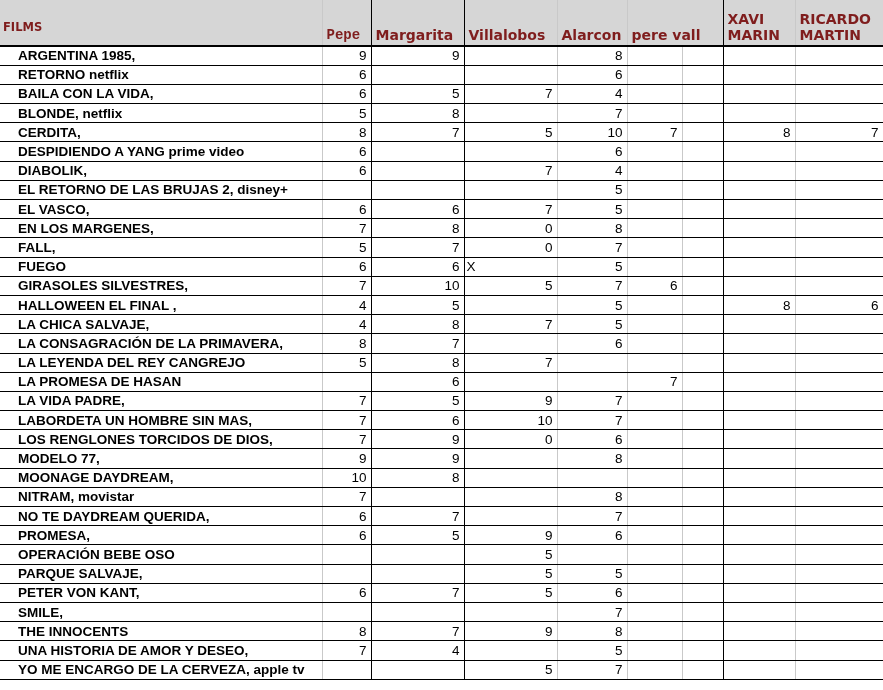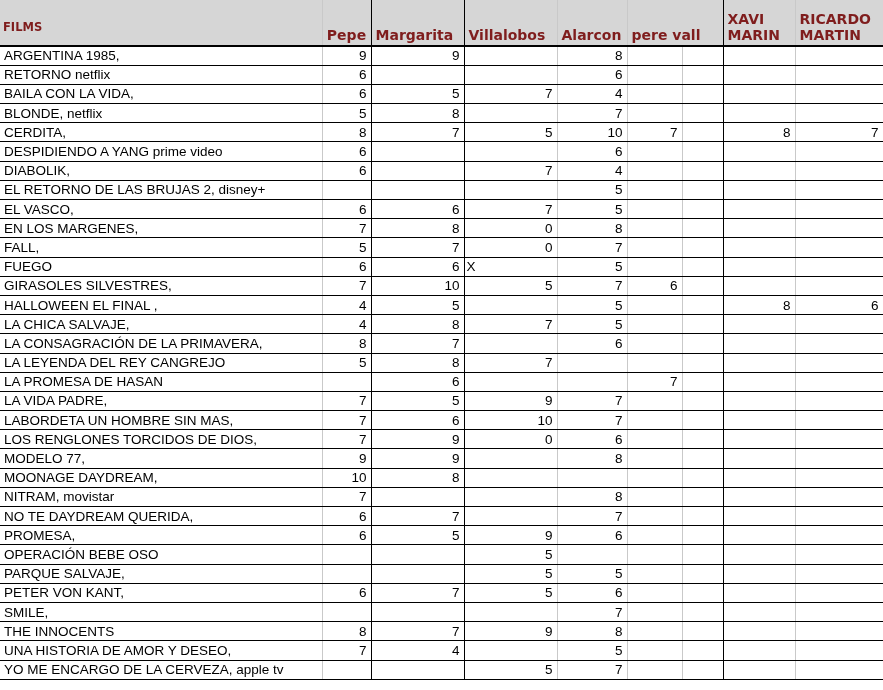--- a/index.html
+++ b/index.html
@@ -34,35 +34,35 @@
     font-size: 14px;
     text-align: left;
     vertical-align: bottom;
     height: 35px;
     padding: 0 2px 2px 4px;
     border-bottom: 2px solid #000;
     line-height: 16px;
     overflow: hidden;
   }
   thead th.h-films { font-size: 11.5px; padding-left: 3px; padding-bottom: 10px; }
-  thead th.h-right { text-align: center; padding-right: 4px; }
+  thead th.h-right { text-align: left; padding-right: 4px; font-family: Liberation Mono, monospace; }
   thead th.h-wrap  { white-space: normal; }
   thead th.h-nowrap { white-space: nowrap; }
 
   tbody tr { height: 19.2px; }
   tbody td {
     font-size: 13.5px;
     color: #000;
     border-bottom: 1px solid #000;
     padding: 0;
     white-space: nowrap;
     overflow: hidden;
     vertical-align: middle;
   }
-  tbody td.name { font-weight: normal; padding-left: 4px; }
+  tbody td.name { font-weight: bold; padding-left: 18px; }
   tbody td.num  { text-align: right; padding-right: 4px; }
   tbody td.textval { text-align: left; padding-left: 2px; font-weight: normal; }
 
   
   .br-light { border-right: 1px solid #c9c9c9; }
   .br-dark  { border-right: 1px solid #000; }
 </style>
 </head>
 <body>
 

